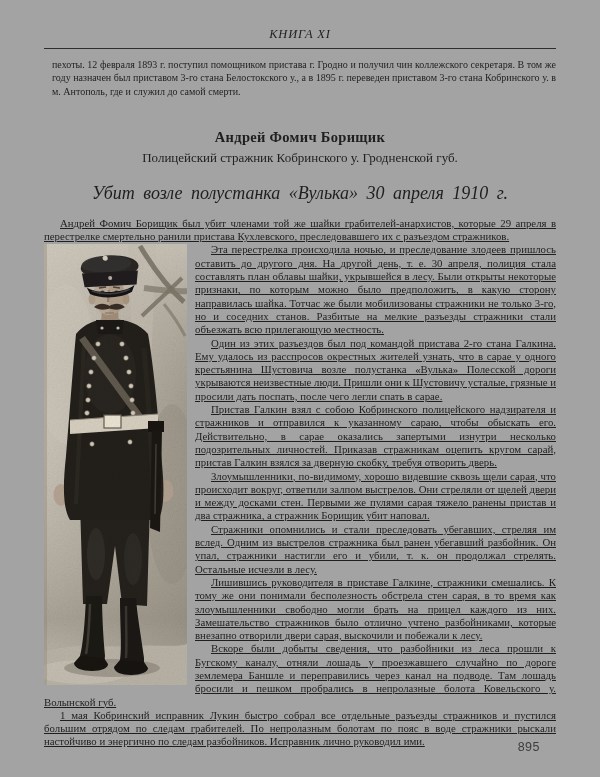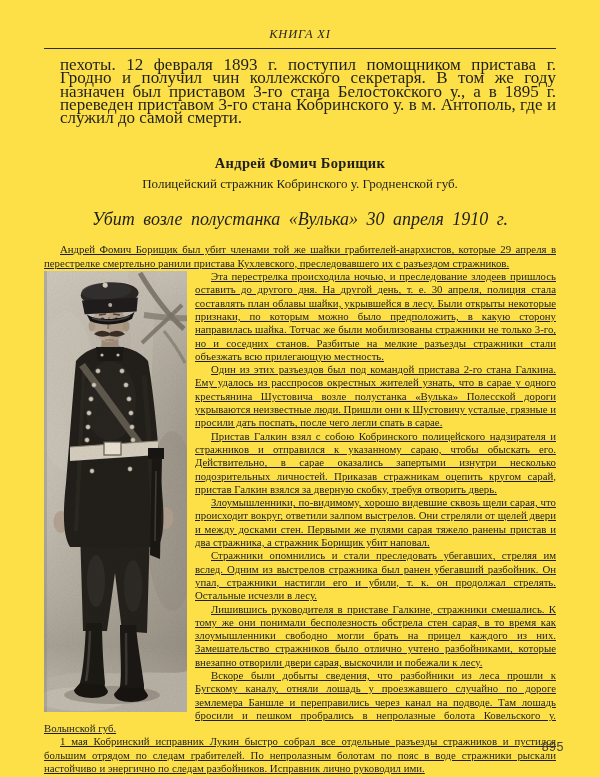--- a/index.html
+++ b/index.html
@@ -1,41 +1,41 @@
 <!DOCTYPE html>
 <html><head>
 <meta charset="utf-8">
 <style>
   html, body { margin: 0; padding: 0; background: #e9e9e9; }
   .page {
     position: relative;
     width: 600px; height: 777px;
     margin: 0 auto;
-    background: #fde047;
+    background: #a3a3a3;
     box-sizing: border-box;
     padding: 27px 44px 0 44px;
     font-family: "Liberation Serif", serif;
     color: #1f1f1f;
     overflow: hidden;
   }
   .running-header {
     text-align: center;
     font-style: italic;
     font-size: 12.5px;
     letter-spacing: 0.8px;
     line-height: 15px;
   }
   .header-rule {
     border: none;
     border-top: 1.4px solid #2e2e2e;
     margin: 6px 0 0 0;
   }
   .continuation {
-    margin: 9px 0 0 16px;
-    font-size: 17px;
+    margin: 9px 0 0 8px;
+    font-size: 10px;
     line-height: 13.3px;
     text-align: justify;
     text-indent: 0;
   }
   .title-block { margin-top: 31px; text-align: center; }
   .article-title {
     font-size: 14.5px;
     font-weight: bold;
     margin: 0;
     line-height: 17px;
@@ -59,21 +59,21 @@
   .article-body p { margin: 0; text-indent: 16px; text-decoration: underline; }
   .photo {
     float: left;
     width: 143px; height: 441px;
     margin: 1px 8px 3px 0;
     padding: 0;
   }
   .photo svg { display: block; }
   .page-num {
     position: absolute;
-    right: 36px; bottom: 23px;
+    right: 60px; bottom: 23px;
     font-family: "Liberation Sans", sans-serif;
     font-size: 12.5px;
     color: #3d3d3d;
     letter-spacing: 0.5px;
   }
 </style>
 </head>
 <body>
 
 <div class="page">

